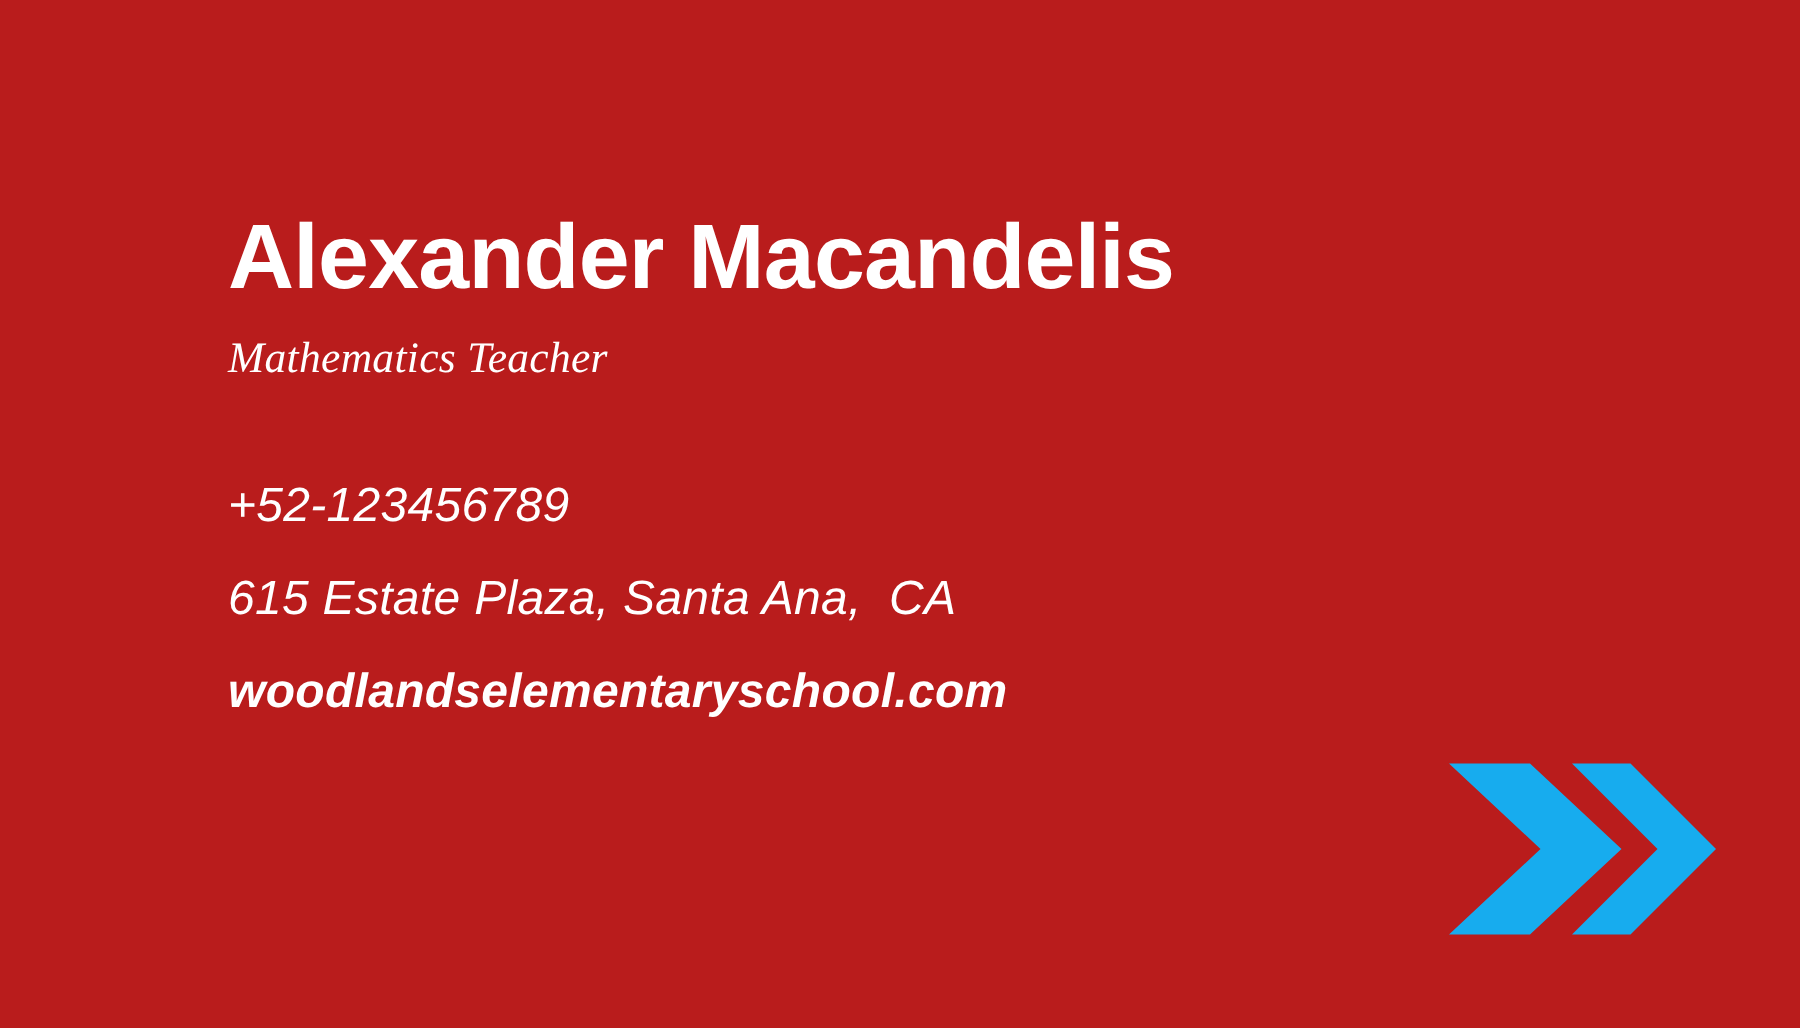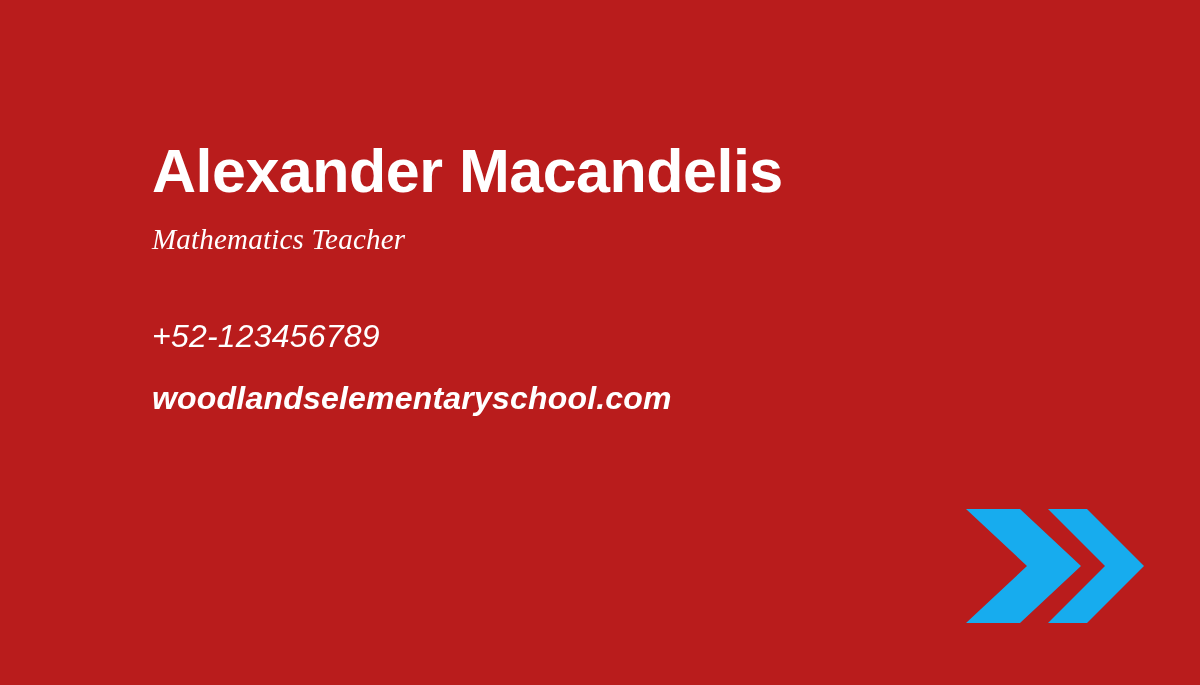--- a/index.html
+++ b/index.html
@@ -111,20 +111,21 @@
 <div id="business-card">
 
   <div class="card-content">
 
     <h1 class="person-name">Alexander Macandelis</h1>
 
     <h2 class="person-title">Mathematics Teacher</h2>
 
     <ul class="contact-list">
       <li class="contact-item">+52-123456789</li>
+      <li class="contact-item">615 Estate Plaza, Santa Ana,  CA</li>
       <li class="contact-item">woodlandselementaryschool.com</li>
     </ul>
 
   </div>
 
   <div class="logo-mark">
     <svg viewBox="0 0 186 122" xmlns="http://www.w3.org/2000/svg" aria-hidden="true">
       <polygon points="4,4 58,4 119,61 58,118 4,118 65,61" fill="#17ACEE"></polygon>
       <polygon points="86,4 125,4 182,61 125,118 86,118 143,61" fill="#17ACEE"></polygon>
     </svg>

